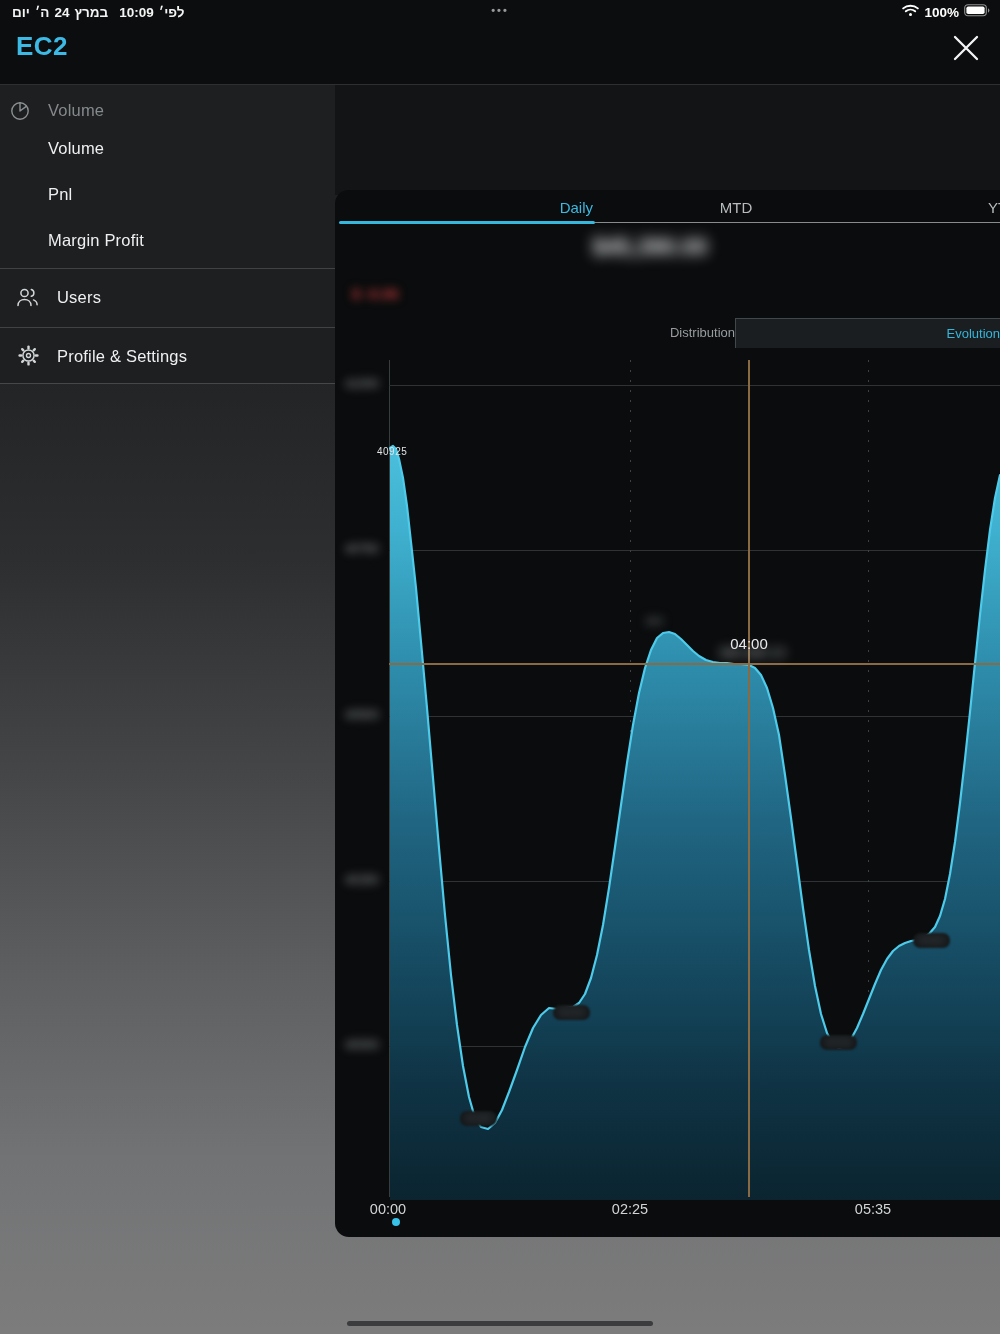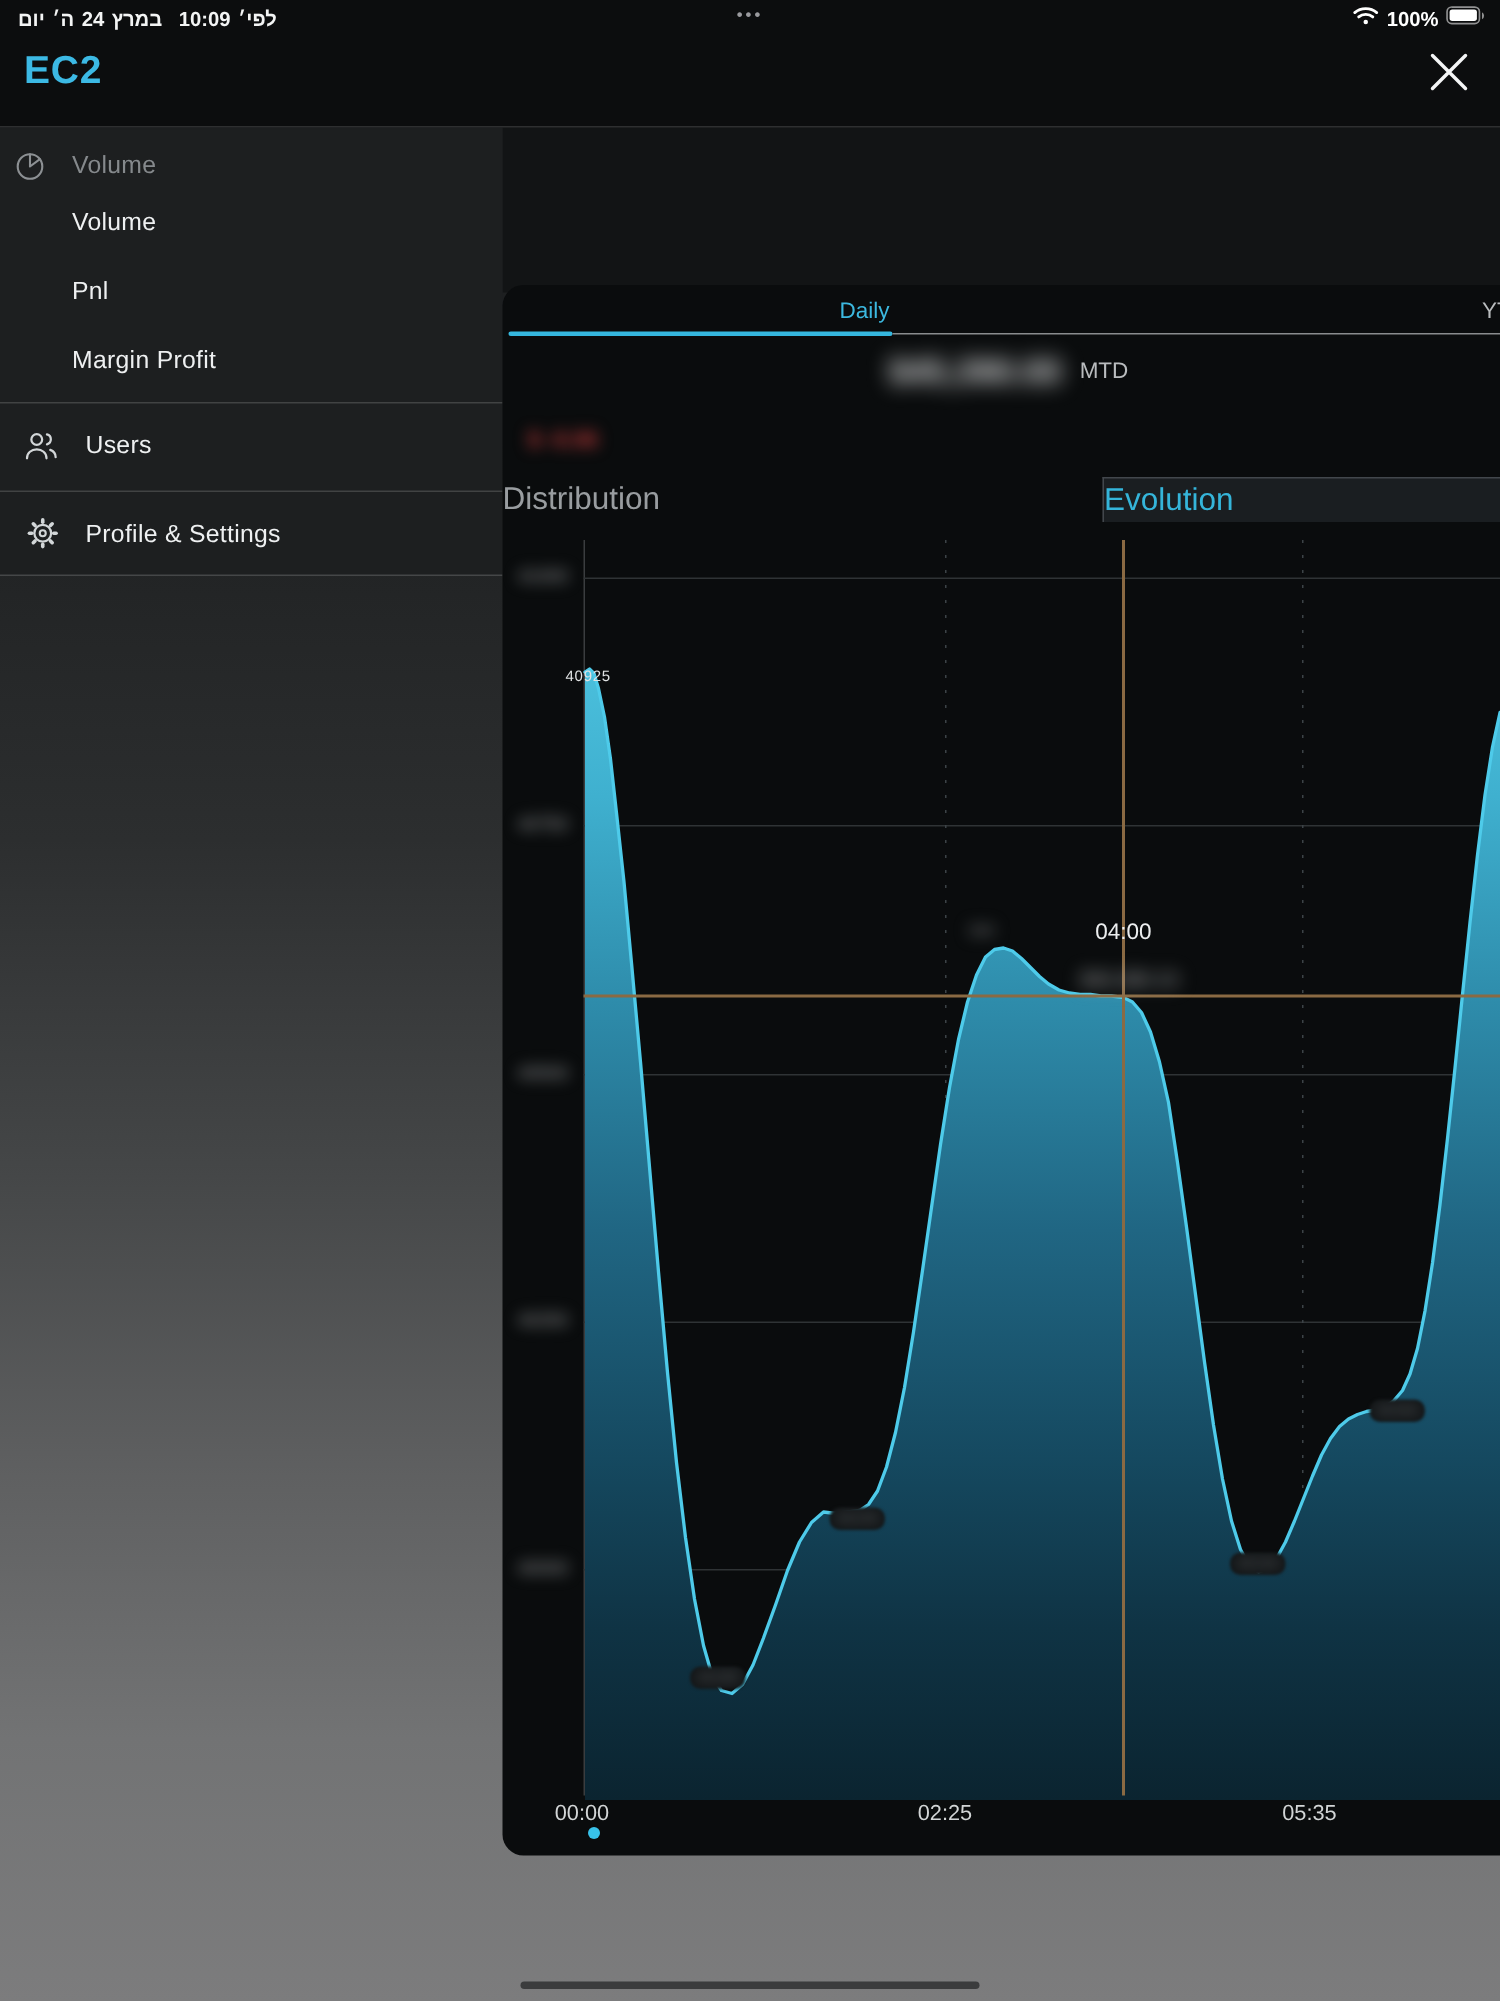--- a/index.html
+++ b/index.html
@@ -36,43 +36,43 @@
   #div1 { top:268px; } #div2 { top:327px; } #div3 { top:383px; }
   .side-icon { position:absolute; }
   #metrics-icon { left:9px; top:99px; }
   #users-icon { left:15px; top:285px; }
   #gear-icon { left:17px; top:344px; }
   
   #panel { position:absolute; left:335px; top:190px; width:665px; height:1047px;
     background:#0a0c0d; border-radius:14px 0 0 14px; overflow:hidden; }
   .ptab { position:absolute; top:9px; font-size:15px; font-weight:500; cursor:pointer; }
   #tab-daily { left:0; width:258px; text-align:right; color:#3cb9e0; }
-  #tab-mtd { left:258px; width:286px; text-align:center; color:#b9bcbe;margin-top:40px; }
+  #tab-mtd { left:258px; width:286px; text-align:center; color:#b9bcbe; }
   #tab-ytd { left:653px; color:#b9bcbe; }
   #underline-active { position:absolute; left:4px; top:31px; width:256px; height:2.5px; background:#35b7de; border-radius:2px; }
   #underline-rest { position:absolute; left:260px; top:31.5px; width:405px; height:1.5px; background:#898c8e; }
   #total-value { position:absolute; left:240px; top:44px; width:150px; text-align:center;
     color:#e2e4e5; font-size:23px; font-weight:700; filter:blur(7px); white-space:nowrap; }
   #delta-value { position:absolute; left:17px; top:95px; color:#c23a3a; font-size:15px; font-weight:700; filter:blur(5px); }
-  .seg { position:absolute; top:128px; height:30px; line-height:30px; text-align:left; font-size:21px; cursor:pointer; }
+  .seg { position:absolute; top:128px; height:30px; line-height:30px; text-align:right; font-size:13px; cursor:pointer; }
   #seg-distribution { left:0; width:400px; color:#999da0; }
   #seg-evolution { left:400px; width:265px; color:#35b5da; background:#1a1e21;
     border-top:1px solid #42474c; border-left:1px solid #42474c; }
   
   #chart { position:absolute; left:0; top:170px; width:665px; height:840px; }
   #y-axis-line { position:absolute; left:54px; top:0; width:1px; height:837px; background:#3a3d3f; }
   .gridline { position:absolute; left:54px; width:611px; height:1px; background:#2f3335; }
   .vdots { position:absolute; top:0; width:1px; height:837px;
     background:repeating-linear-gradient(180deg,#3c4347 0 2px, transparent 2px 10px); }
   .ylabel { position:absolute; left:4px; width:46px; text-align:center; color:#9fa2a4;
     font-size:12px; filter:blur(5px); }
   #curve-svg { position:absolute; left:0; top:0; }
   .crosshair-v { position:absolute; left:413px; top:0; width:1.5px; height:837px; background:#8a6a43; }
   .crosshair-h { position:absolute; left:54px; top:303px; width:611px; height:1.5px; background:#8a6a43; }
-  #crosshair-time { position:absolute; left:374px; top:253px; width:80px; text-align:center;
+  #crosshair-time { position:absolute; left:374px; top:275px; width:80px; text-align:center;
     color:#eceeef; font-size:15px; font-weight:500; }
   #crosshair-value { position:absolute; left:375px; top:285px; width:86px; text-align:center;
     color:#bfc3c5; font-size:13px; filter:blur(6px); white-space:nowrap; }
   #first-point-label { position:absolute; left:42px; top:86px; color:#e0e3e4; font-size:10px; font-weight:400; letter-spacing:0.5px; }
   #peak-label { position:absolute; left:310px; top:255px; color:#6f7375; font-size:11px; filter:blur(5px); }
   .point-pill { position:absolute; width:37px; height:15px; background:#141719; border-radius:7px;
     color:#565a5c; font-size:10px; text-align:center; line-height:15px; filter:blur(1px); overflow:hidden; }
   .point-pill span { filter:blur(4px); }
   .xlabel { position:absolute; top:841px; width:60px; text-align:center; color:#d2d5d6; font-size:14.5px; }
   #page-dot { position:absolute; left:57px; top:858px; width:8px; height:8px; border-radius:50%; background:#38c2ea; }

